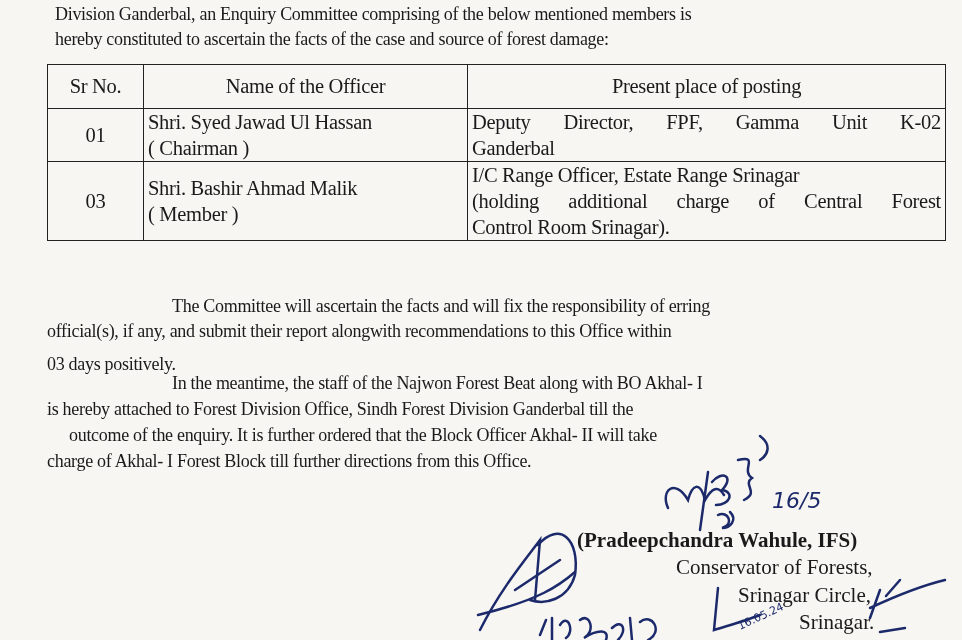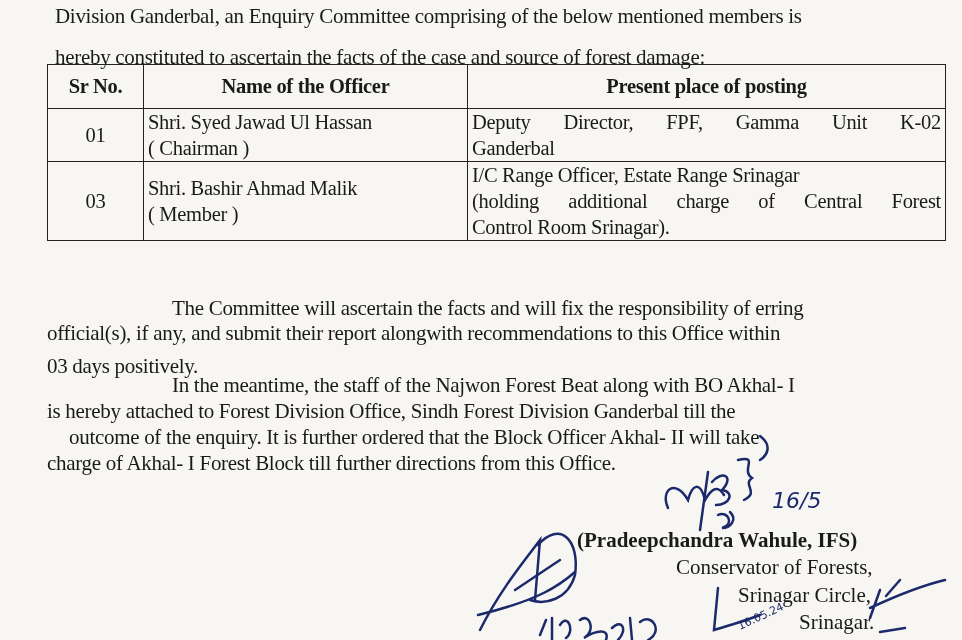--- a/index.html
+++ b/index.html
@@ -2,46 +2,46 @@
 <html><head>
 <meta charset="utf-8">
 <style>
   html, body { margin:0; padding:0; }
   body {
     width:962px; height:640px; overflow:hidden; position:relative;
     background:#f7f6f3;
     font-family:"Liberation Serif", serif;
     color:#1a1a1a;
   }
-  .line { position:absolute; font-size:21px; white-space:nowrap; letter-spacing:-0.3px; }
+  .line { position:absolute; font-size:18px; white-space:nowrap; letter-spacing:-0.3px; }
   table.committee {
     position:absolute; left:47px; top:64px; width:899px;
     border-collapse:collapse; font-size:20.5px; letter-spacing:-0.3px;
   }
   table.committee th, table.committee td {
     border:1.5px solid #222; padding:0 4px; vertical-align:middle;
   }
-  table.committee th { font-weight:bold; height:43px; }
+  table.committee th { font-weight:normal; height:43px; }
   .c-sr { width:87px; text-align:center; }
   .c-name { width:315px; text-align:left; }
   .c-post { text-align:left; }
   .r1 td { height:50px; }
   .r2 td { height:50px; }
   .r3 td { height:76px; }
   .post-just { text-align:justify; text-align-last:left; line-height:26px; }
   .name-cell div { line-height:26px; }
   .sig-name { position:absolute; left:577px; top:528px; font-size:21px; font-weight:bold; white-space:nowrap; }
   .sig-line { position:absolute; font-size:21px; white-space:nowrap; }
   svg.ink { position:absolute; left:0; top:0; }
 </style>
 </head>
 <body>
 
 <div class="line" style="left:55px; top:4px;">Division Ganderbal, an Enquiry Committee comprising of the below mentioned members is</div>
-<div class="line" style="left:55px; top:45px;">hereby constituted to ascertain the facts of the case and source of forest damage:</div>
+<div class="line" style="left:55px; top:29px;">hereby constituted to ascertain the facts of the case and source of forest damage:</div>
 
 <table class="committee">
   <thead>
     <tr>
       <th class="c-sr">Sr No.</th>
       <th class="c-name" style="text-align:center;">Name of the Officer</th>
       <th class="c-post" style="text-align:center;">Present place of posting</th>
     </tr>
   </thead>
   <tbody>

